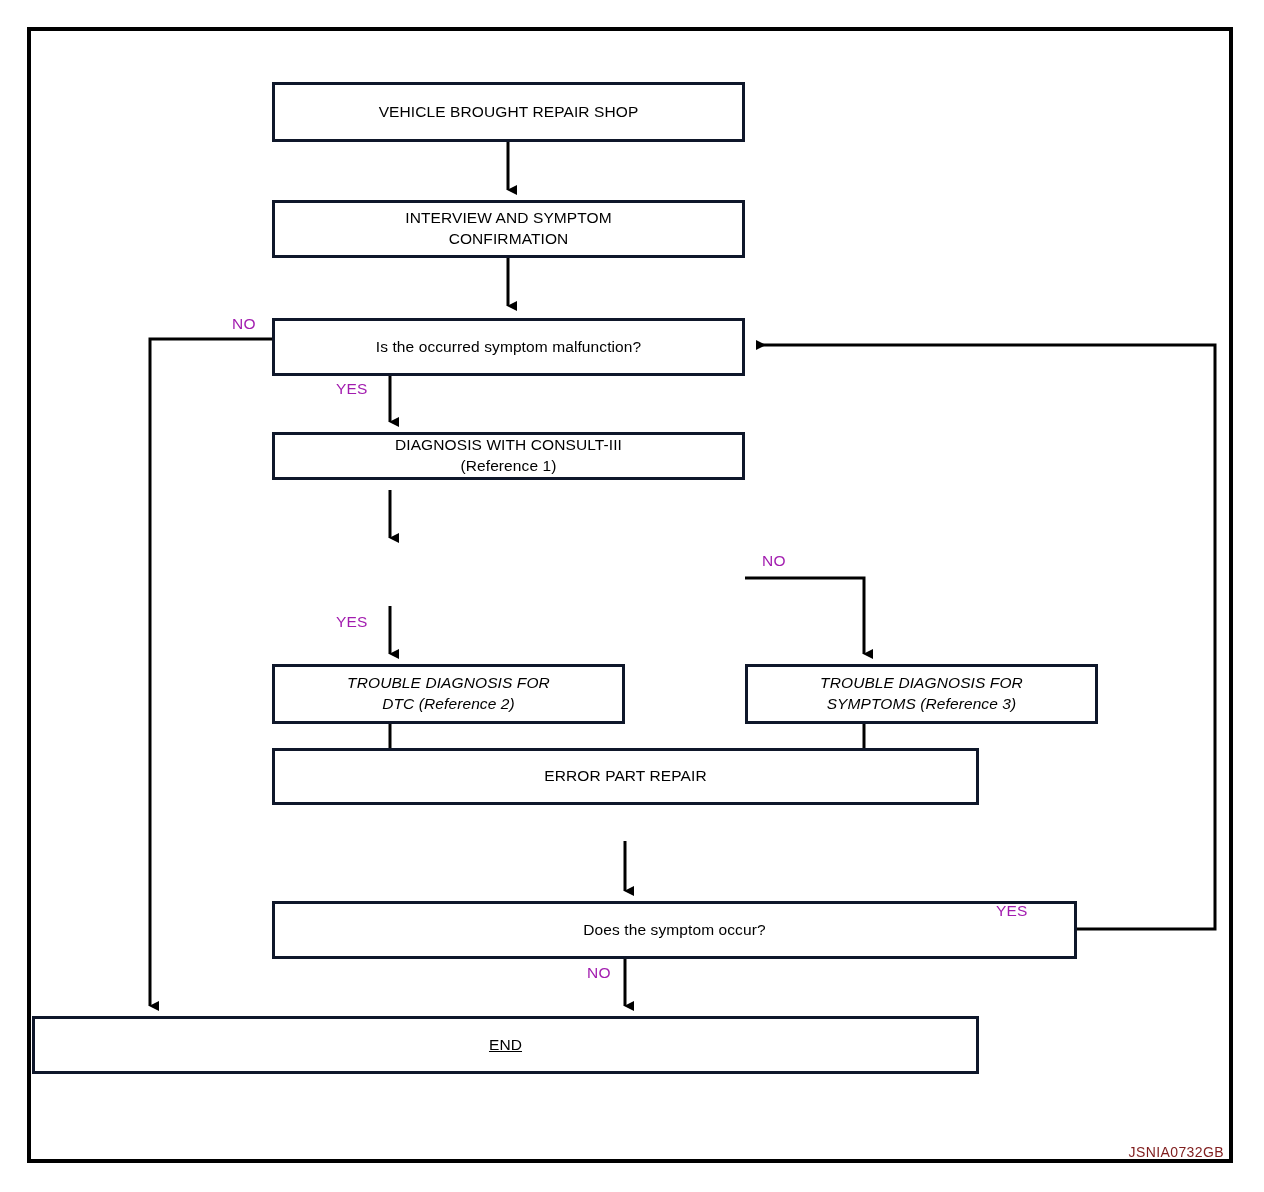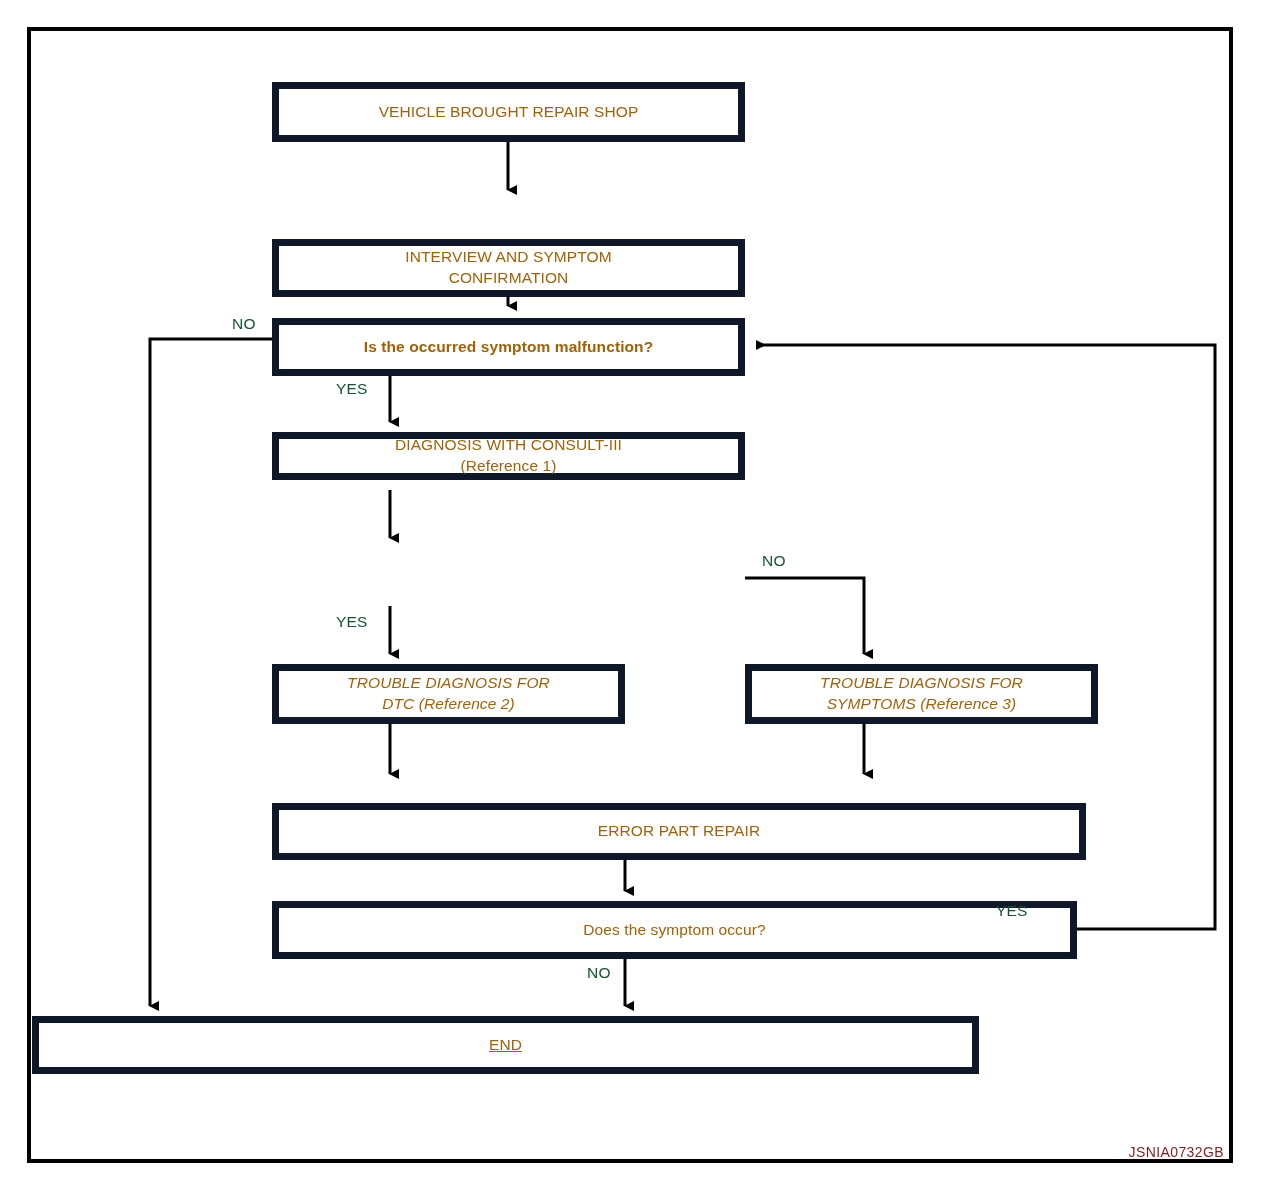--- a/index.html
+++ b/index.html
@@ -29,44 +29,44 @@
   }
   .svg-layer {
     position: absolute;
     left: 0;
     top: 0;
     width: 1264px;
     height: 1192px;
   }
   .node {
     position: absolute;
-    border: 7px solid #0f172a;
+    border: 3px solid #0f172a;
     box-sizing: border-box;
     background: #ffffff;
     display: flex;
     align-items: center;
     justify-content: center;
     text-align: center;
-    color: #a16207;
+    color: #000000;
     font-size: 15.5px;
     line-height: 1.35;
     letter-spacing: 0.1px;
   }
   .node-label {
     display: block;
     white-space: pre-line;
     padding: 0 6px;
   }
   .node.left-align .node-label {
     font-style: italic;
   }
   .edge-label {
     position: absolute;
     font-size: 15.5px;
-    color: #14532d;
+    color: #a21caf;
     white-space: nowrap;
     letter-spacing: 0.2px;
   }
   #figure-code {
     position: absolute;
     right: 40px;
     bottom: 32px;
     font-size: 14px;
     color: #7f1d1d;
     letter-spacing: 0.4px;
@@ -114,46 +114,46 @@
       <polyline points="979,929 1215,929 1215,345 757,345" marker-end="url(#arrow-left)"></polyline>
 
       <line x1="625" y1="959" x2="625" y2="1006" marker-end="url(#arrow-down)"></line>
     </g>
   </svg>
 
   <div class="node" style="left:272px; top:82px; width:473px; height:60px;">
     <span class="node-label">VEHICLE BROUGHT REPAIR SHOP</span>
   </div>
 
-  <div class="node" style="left:272px; top:200px; width:473px; height:58px;margin-top:39px;">
+  <div class="node" style="left:272px; top:200px; width:473px; height:58px;">
     <span class="node-label">INTERVIEW AND SYMPTOM
 CONFIRMATION</span>
   </div>
 
-  <div class="node" style="left:272px; top:318px; width:473px; height:58px;font-weight:bold;">
+  <div class="node" style="left:272px; top:318px; width:473px; height:58px;">
     <span class="node-label">Is the occurred symptom malfunction?</span>
   </div>
 
   <div class="node" style="left:272px; top:432px; width:473px; height:48px;">
     <span class="node-label">DIAGNOSIS WITH CONSULT-III
 (Reference 1)</span>
   </div>
 
 
   <div class="node left-align" style="left:272px; top:664px; width:353px; height:60px;">
     <span class="node-label">TROUBLE DIAGNOSIS FOR
 DTC (Reference 2)</span>
   </div>
 
   <div class="node left-align" style="left:745px; top:664px; width:353px; height:60px;">
     <span class="node-label">TROUBLE DIAGNOSIS FOR
 SYMPTOMS (Reference 3)</span>
   </div>
 
-  <div class="node" style="left:272px; top:803px; width:814px; height:57px;">
+  <div class="node" style="left:272px; top:748px; width:707px; height:57px;">
     <span class="node-label">ERROR PART REPAIR</span>
   </div>
 
   <div class="node" style="left:272px; top:901px; width:805px; height:58px;">
     <span class="node-label">Does the symptom occur?</span>
   </div>
 
   <div class="node" style="left:32px; top:1016px; width:947px; height:58px;text-decoration:underline;">
     <span class="node-label">END</span>
   </div>

